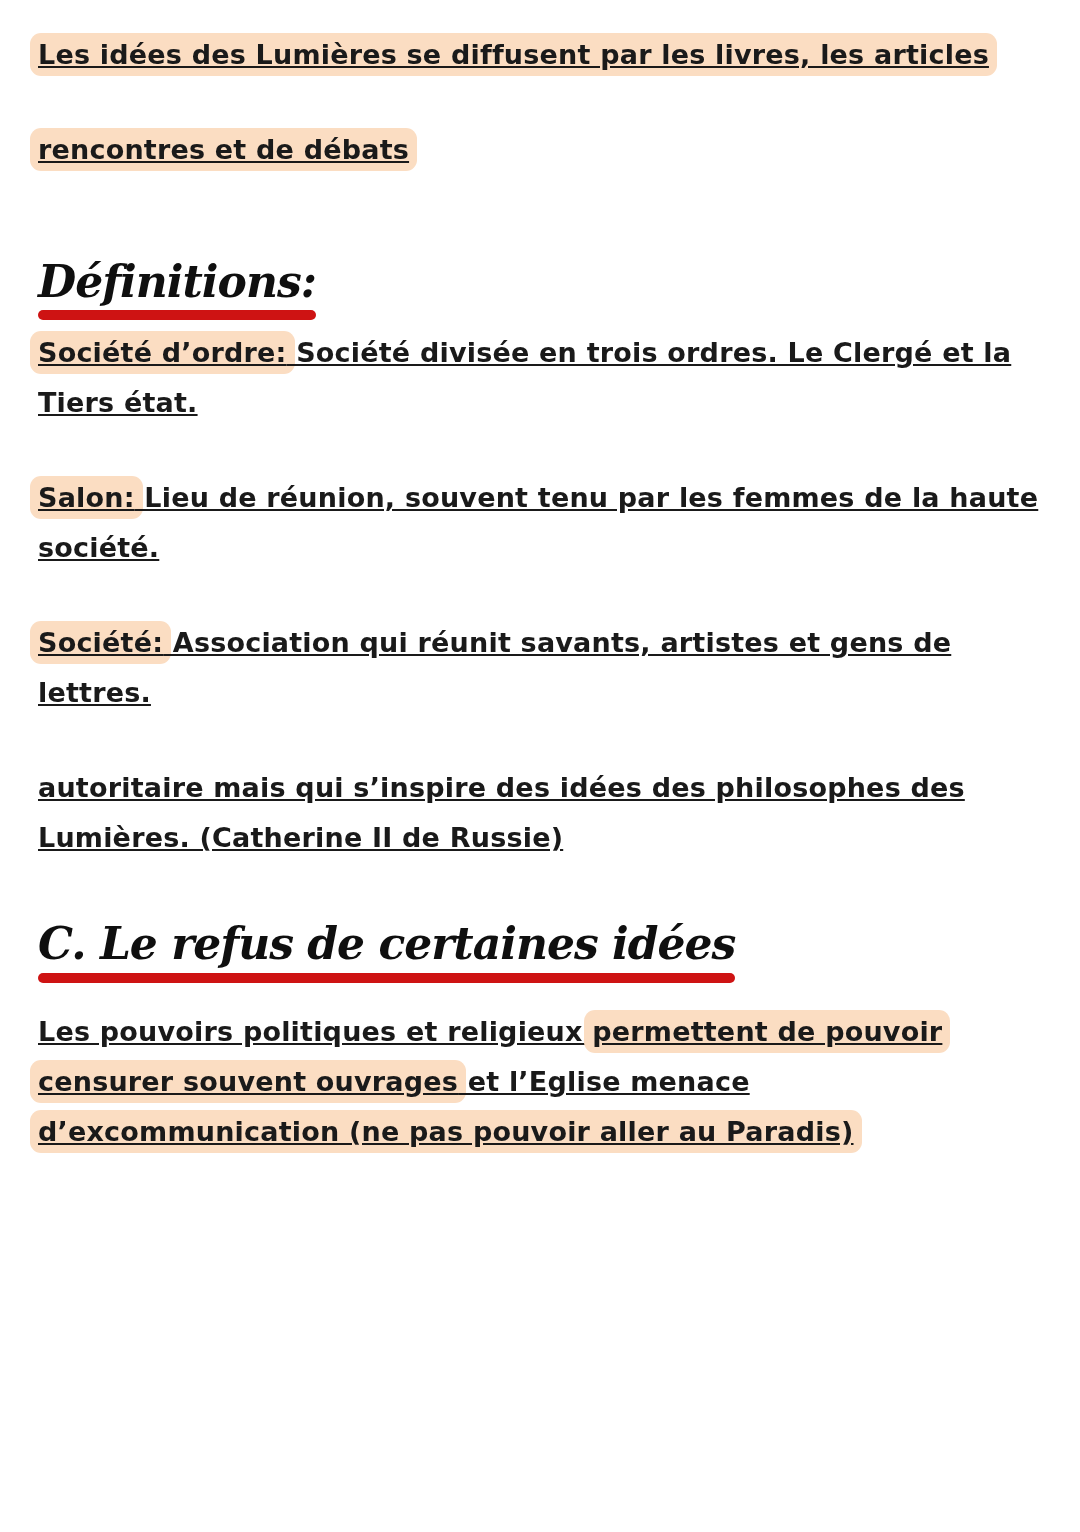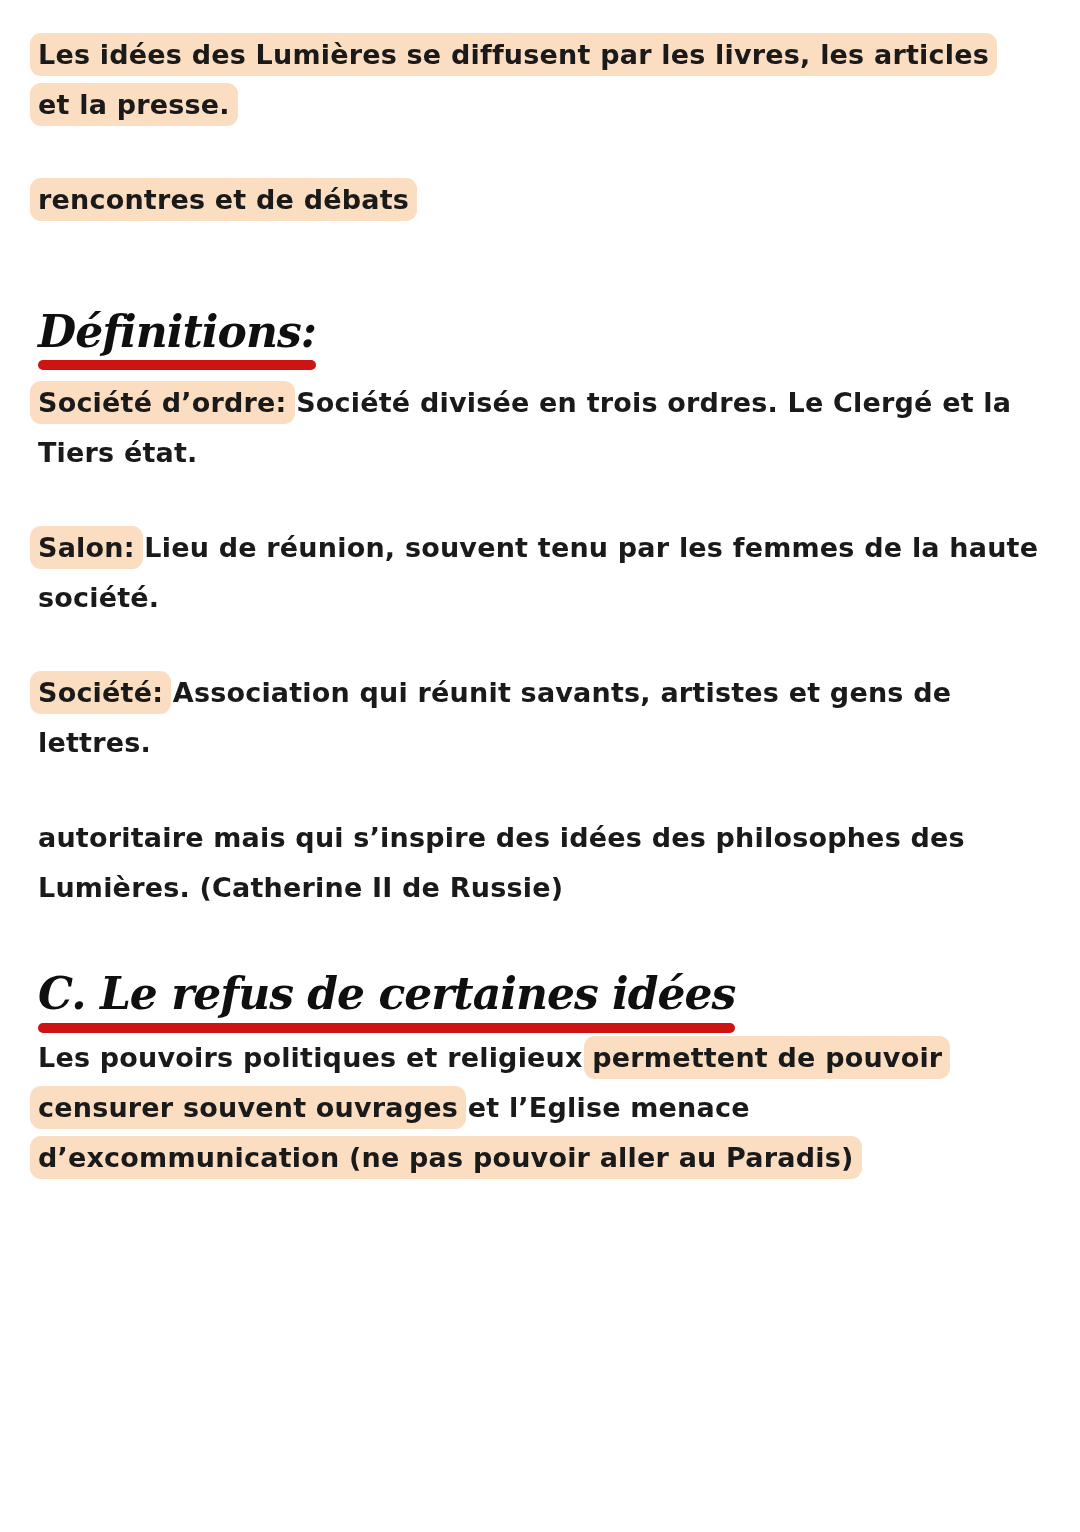--- a/index.html
+++ b/index.html
@@ -19,34 +19,34 @@
     padding:30px 38px 0 38px;
     font-family:"DejaVu Sans","Liberation Sans",sans-serif;
     font-weight:700;
     font-size:27px;
     line-height:50px;
     color:var(--text);
     letter-spacing:0.2px;
   }
   .paragraph{margin:0 0 45px 0;}
   .line{white-space:nowrap;}
-  .seg{display:inline;}
+  .seg{display:inline;text-decoration:underline;}
   .hl{
     background:var(--hl);
     border-radius:11px;
     padding:6px 8px;
     margin:0 -8px;
   }
   .script-heading{
     display:inline-block;
     margin:40px 0 8px 0;
     line-height:1.1;
   }
   .script-heading.first{margin-top:38px;}
-  .script-heading.second{margin-top:12px;margin-bottom:0;}
+  .script-heading.second{margin-top:12px;margin-bottom:24px;}
   .script-text{
     display:block;
     font-family:"DejaVu Serif","Liberation Serif",serif;
     font-style:italic;
     font-weight:700;
     font-size:44px;
     letter-spacing:-1px;
     color:#0f0f0f;
   }
   .red-underline{
@@ -57,21 +57,20 @@
     background:var(--red);
     border-radius:6px;
   }
 </style>
 </head>
 <body>
 
 <div class="page">
   <div><div class="paragraph">
         <div class="line"><span class="seg hl">Les idées des Lumières se diffusent par les livres, les articles</span></div>
-        <div class="line"><span class="seg hl">et la presse.</span></div>
       </div><div class="paragraph">
         <div class="line"><span class="seg hl">rencontres et de débats</span></div>
       </div><div class="script-heading first"><span class="script-text">Définitions:</span><span class="red-underline"></span></div><div></div><div class="paragraph">
         <div class="line"><span class="seg hl">Société d’ordre:</span><span class="seg"> Société divisée en trois ordres. Le Clergé et la</span></div>
         <div class="line"><span class="seg">Tiers état.</span></div>
       </div><div class="paragraph">
         <div class="line"><span class="seg hl">Salon:</span><span class="seg"> Lieu de réunion, souvent tenu par les femmes de la haute</span></div>
         <div class="line"><span class="seg">société.</span></div>
       </div><div class="paragraph">
         <div class="line"><span class="seg hl">Société:</span><span class="seg"> Association qui réunit savants, artistes et gens de</span></div>

